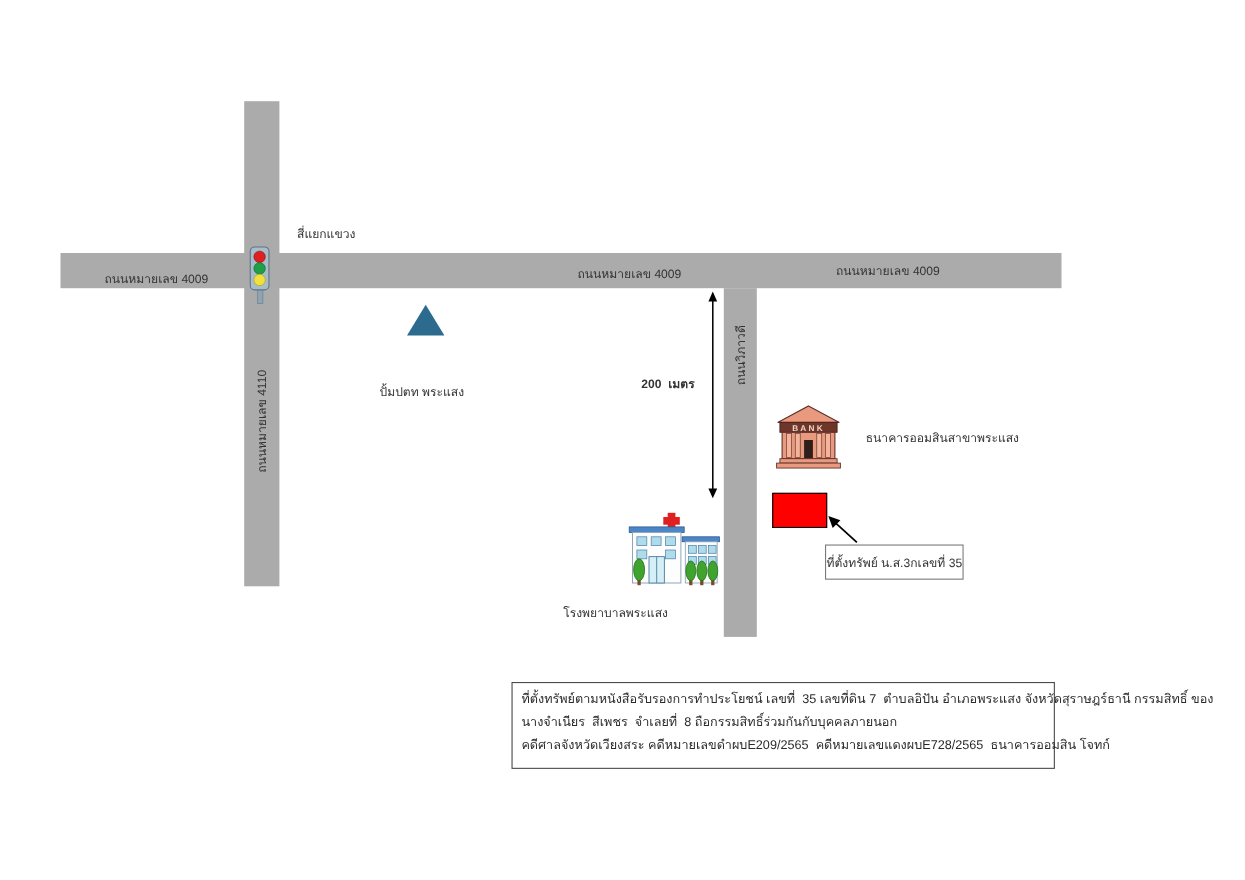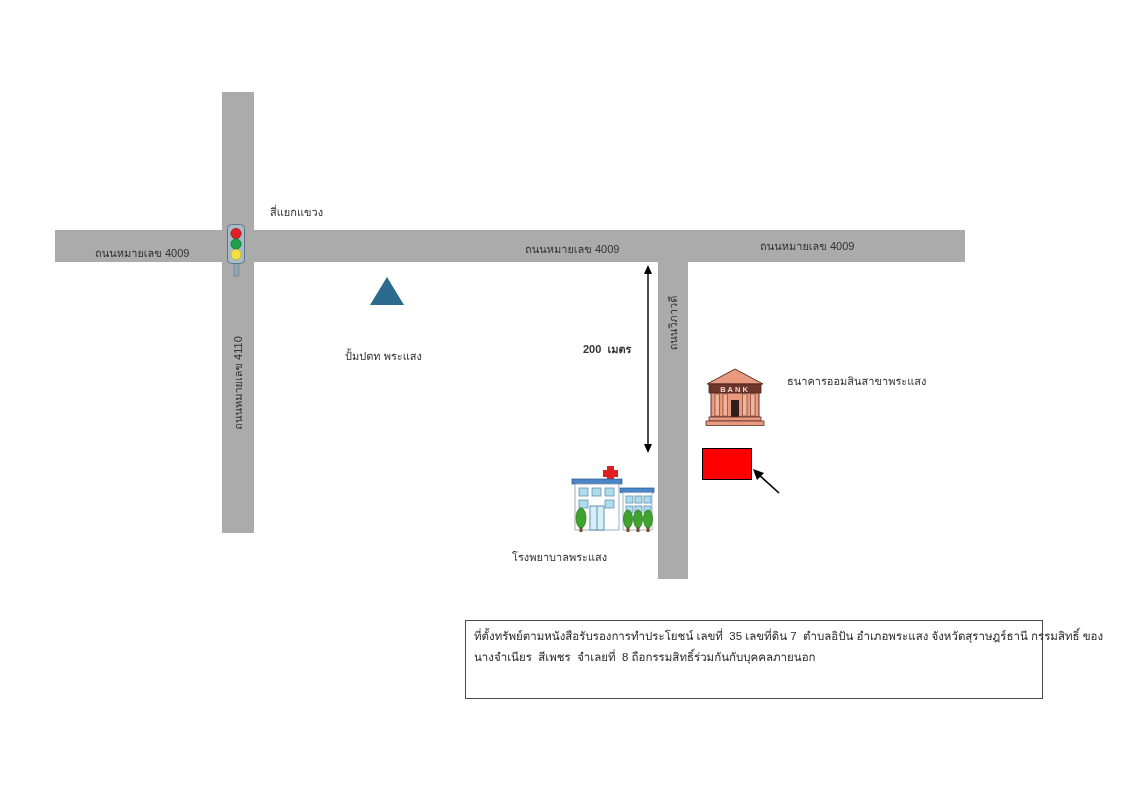--- a/index.html
+++ b/index.html
@@ -14,21 +14,21 @@
 
   .triangle{position:absolute;width:0;height:0;
     border-left:17px solid transparent;border-right:17px solid transparent;
     border-bottom:28px solid #2C6A8E;}
 
   .red-rect{position:absolute;width:48px;height:30px;background:#FF0000;border:1px solid #000;}
 
   .callout-box{position:absolute;border:1px solid #7a7a7a;background:#fff;
     font-size:11px;display:flex;align-items:center;justify-content:center;white-space:pre;}
 
-  .note-box{position:absolute;left:465px;top:620px;width:578px;height:79px;
+  .note-box{position:absolute;left:465px;top:620px;width:494px;height:79px;
     border:1px solid #4a4a4a;background:#fff;padding:5px 8px;box-sizing:border-box;}
   .note-box .line{font-size:11.5px;line-height:21px;white-space:pre;color:#2b2b2b;}
 
   svg{display:block;}
   .abs{position:absolute;}
 </style>
 </head>
 <body>
 
 <div id="canvas">
@@ -69,29 +69,32 @@
     <text x="31" y="24.5" text-anchor="middle" font-size="7.5" font-weight="bold" fill="#EFD3C4" letter-spacing="2">BANK</text>
     <rect x="7" y="26" width="48" height="24" fill="#E8997E" stroke="#5F302A" stroke-width="1"></rect>
     <rect x="11" y="27" width="4.5" height="22" fill="#F2B49B" stroke="#7A4335" stroke-width="0.7"></rect>
     <rect x="19" y="27" width="4.5" height="22" fill="#F2B49B" stroke="#7A4335" stroke-width="0.7"></rect>
     <rect x="38.5" y="27" width="4.5" height="22" fill="#F2B49B" stroke="#7A4335" stroke-width="0.7"></rect>
     <rect x="46.5" y="27" width="4.5" height="22" fill="#F2B49B" stroke="#7A4335" stroke-width="0.7"></rect>
     <rect x="27" y="33" width="8" height="17" fill="#2F1E19"></rect>
     <rect x="5" y="50" width="52" height="4" fill="#E8997E" stroke="#5F302A" stroke-width="0.8"></rect>
     <rect x="2" y="54" width="58" height="4.5" fill="#E8997E" stroke="#5F302A" stroke-width="0.8"></rect>
   </svg>
-  <div class="map-label" style="left:787px;top:372px;">ธนาคารออมสินสาขาพระแสง</div>
+  <div class="map-label" style="left:787px;top:389px;">ธนาคารออมสินสาขาพระแสง</div>
 
   <div class="red-rect" style="left:702px;top:448px;"></div>
 
   <svg class="abs" style="left:751px;top:467px;" width="32" height="30" viewBox="0 0 32 30">
     <line x1="28" y1="26" x2="7" y2="7" stroke="#000" stroke-width="1.6"></line>
     <polygon points="2,2 13,6 6,13" fill="#000"></polygon>
   </svg>
 
+  <div class="callout-box" style="left:750px;top:495px;width:124px;height:30px;">
+    <span>ที่ตั้งทรัพย์ น.ส.3กเลขที่ 35</span>
+  </div>
 
   <svg class="abs" style="left:562px;top:466px;" width="96" height="72" viewBox="0 0 96 72">
     <rect x="45" y="0" width="7" height="15" fill="#E02020"></rect>
     <rect x="41" y="4" width="15" height="7" fill="#E02020"></rect>
     <rect x="58" y="22" width="34" height="4.5" fill="#4A86C8" stroke="#2C5688" stroke-width="0.7"></rect>
     <rect x="61" y="26.5" width="29" height="37.5" fill="#FBFBFB" stroke="#8FA6B8" stroke-width="0.8"></rect>
     <rect x="64" y="30" width="7" height="7" fill="#AEDCEC" stroke="#5588AA" stroke-width="0.7"></rect>
     <rect x="73" y="30" width="7" height="7" fill="#AEDCEC" stroke="#5588AA" stroke-width="0.7"></rect>
     <rect x="82" y="30" width="7" height="7" fill="#AEDCEC" stroke="#5588AA" stroke-width="0.7"></rect>
     <rect x="64" y="40" width="7" height="7" fill="#AEDCEC" stroke="#5588AA" stroke-width="0.7"></rect>
@@ -115,15 +118,16 @@
       <ellipse cx="76" cy="53" rx="4.5" ry="9" fill="#3FA32E" stroke="#1E7015" stroke-width="0.7"></ellipse>
       <rect x="84.5" y="58" width="3" height="8" fill="#7A4B2A"></rect>
       <ellipse cx="86" cy="53" rx="4.5" ry="9" fill="#3FA32E" stroke="#1E7015" stroke-width="0.7"></ellipse>
     </g>
   </svg>
   <div class="map-label" style="left:512px;top:548px;">โรงพยาบาลพระแสง</div>
 
   <div class="note-box">
     <div class="line">ที่ตั้งทรัพย์ตามหนังสือรับรองการทำประโยชน์ เลขที่  35 เลขที่ดิน 7  ตำบลอิปัน อำเภอพระแสง จังหวัดสุราษฎร์ธานี กรรมสิทธิ์ ของ</div>
     <div class="line">นางจำเนียร  สีเพชร  จำเลยที่  8 ถือกรรมสิทธิ์ร่วมกันกับบุคคลภายนอก</div>
+    <div class="line">คดีศาลจังหวัดเวียงสระ คดีหมายเลขดำผบE209/2565  คดีหมายเลขแดงผบE728/2565  ธนาคารออมสิน โจทก์</div>
   </div>
 
 </div>
 
 </body></html>

